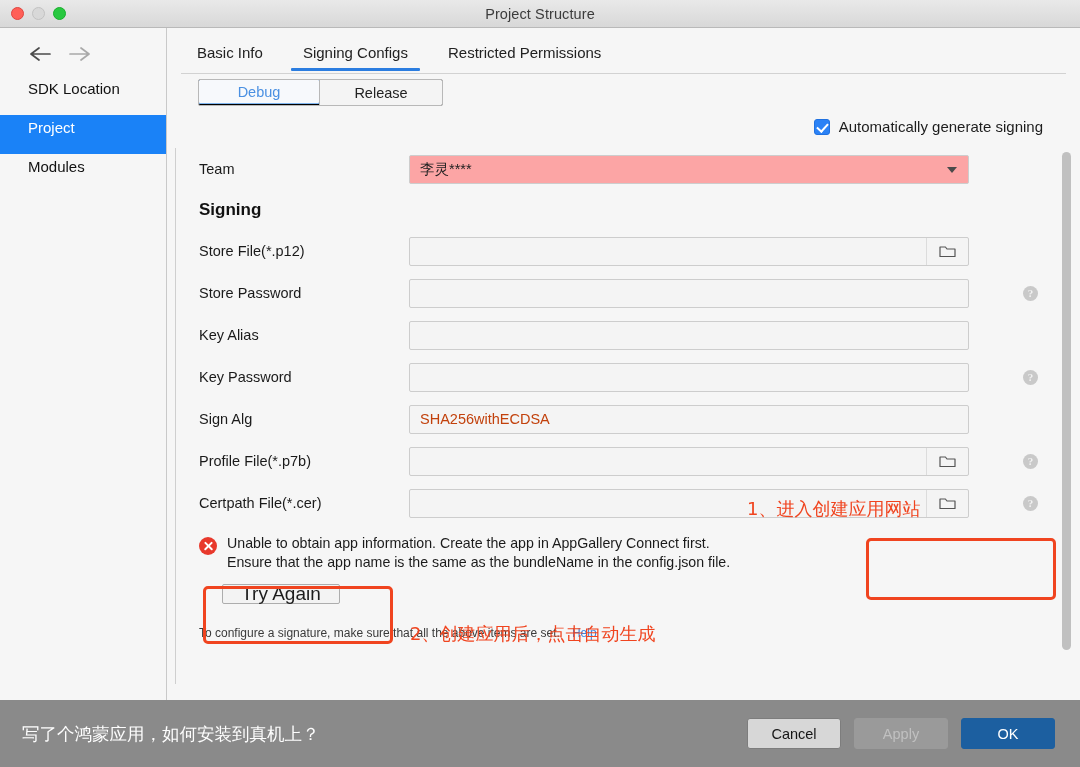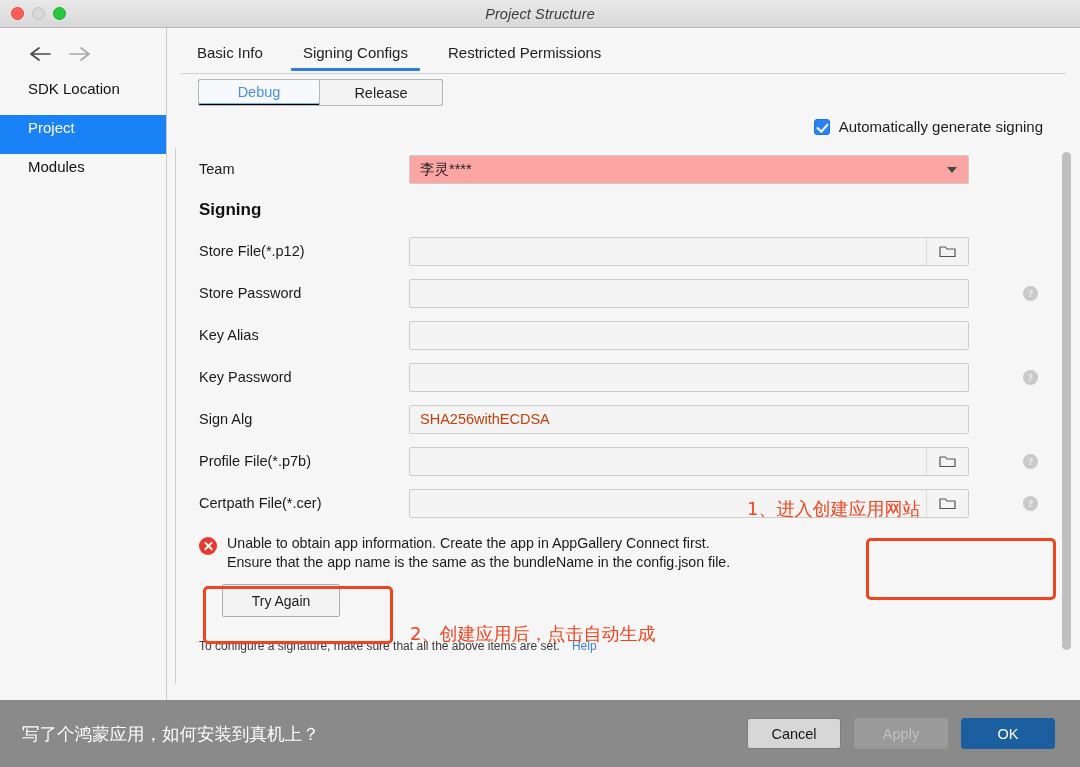--- a/index.html
+++ b/index.html
@@ -25,21 +25,20 @@
   }
   .traffic { display: flex; gap: 8px; margin-left: 11px; }
   .dot { width: 13px; height: 13px; border-radius: 50%; display:block; }
   .dot.red    { background: #ff5f57; border: 1px solid #e0443e; }
   .dot.yellow { background: #d8d8d8; border: 1px solid #c2c2c2; }
   .dot.green  { background: #28c840; border: 1px solid #18b02c; }
   .title-text {
     position: absolute; left: 0; right: 0; text-align: center;
     font-size: 14.5px; color: #3c3c3c; font-weight: 400;
     letter-spacing: 0.1px;
-    font-style: italic;
   }
 
   
   .content {
     position: absolute; left: 0; top: 28px; width: 1080px; height: 672px;
     display: flex; background: #f6f6f6;
   }
 
   
   .sidebar {
@@ -183,24 +182,24 @@
     background: #fff; border-radius: 1px;
   }
   .err-ico::before { transform: rotate(45deg); }
   .err-ico::after  { transform: rotate(-45deg); }
   .err-text {
     margin-left: 10px; font-size: 14.2px; color: #1b1b1b; line-height: 19px;
   }
 
   .tryagain-wrap { padding-left: 46px; margin-top: 12px; }
   .tryagain {
-    width: 118px; height: 33px; background: #f3f3f3;
+    width: 118px; height: 20px; background: #f3f3f3;
     border: 1px solid #adadad; border-radius: 2px;
     display: flex; align-items: center; justify-content: center;
-    font-size: 14px; color: #1c1c1c; cursor: default;
+    font-size: 19px; color: #1c1c1c; cursor: default;
   }
 
   .footnote {
     padding-left: 23px; margin-top: 22px; font-size: 12px; color: #3a3a3a;
   }
   .footnote .helplink { color: #3a84df; margin-left: 12px; }
 
   
   .agc-link {
     position: absolute; right: 23px; top: 560px;

